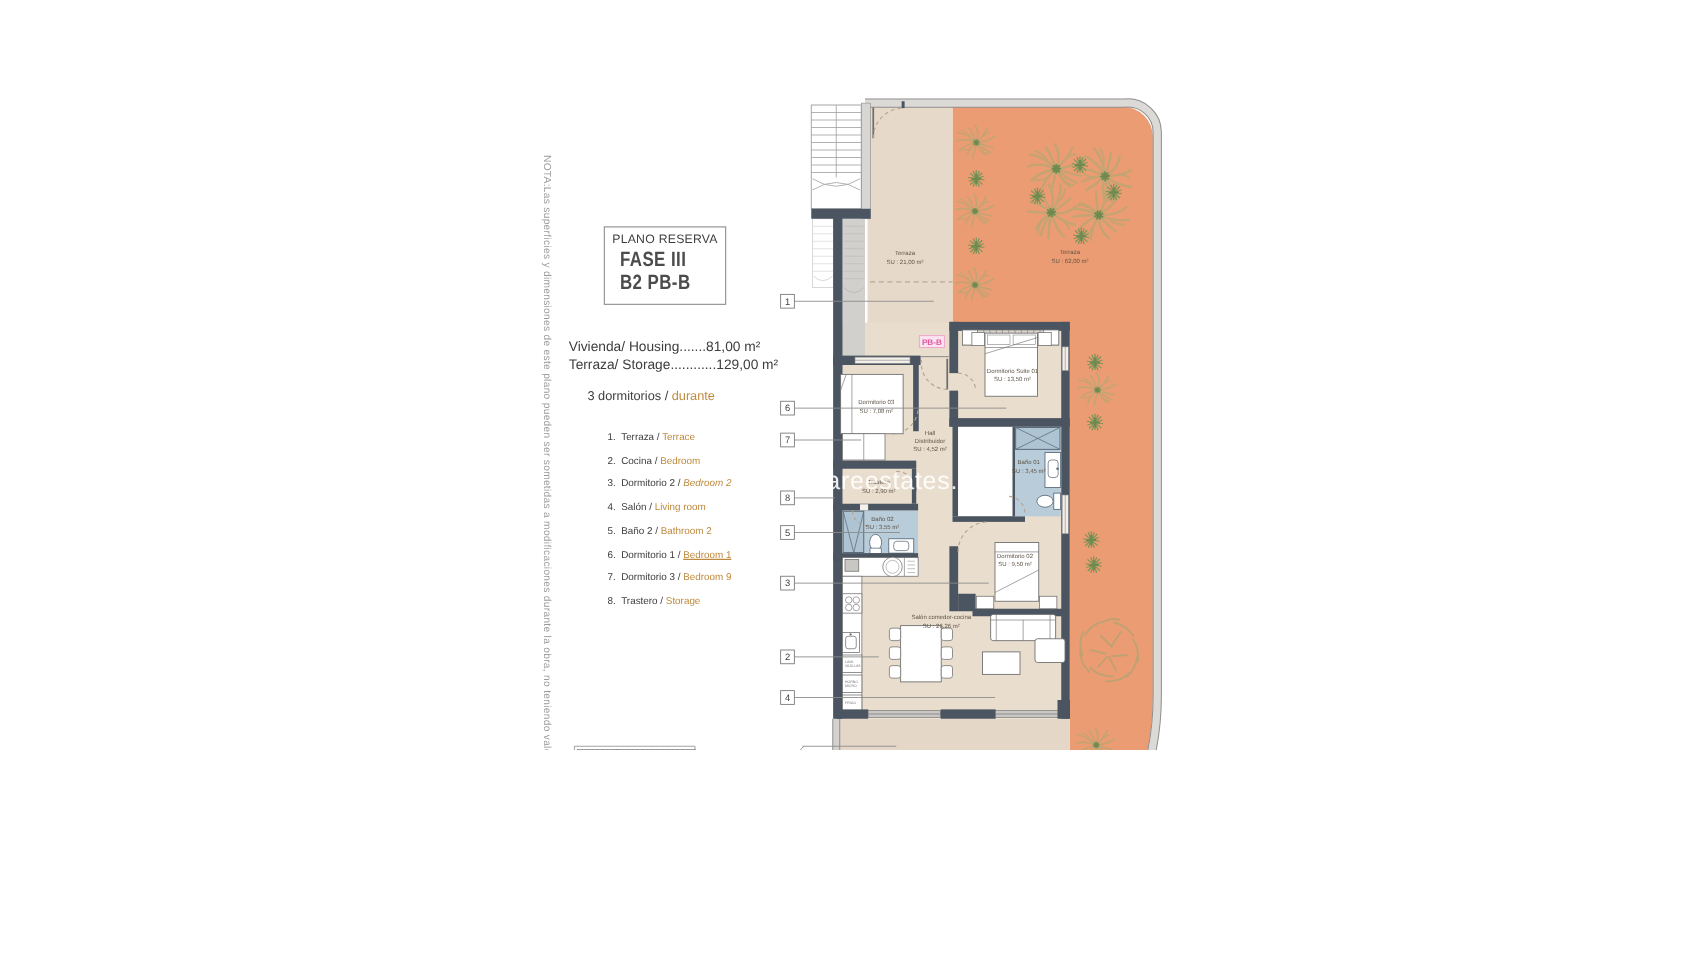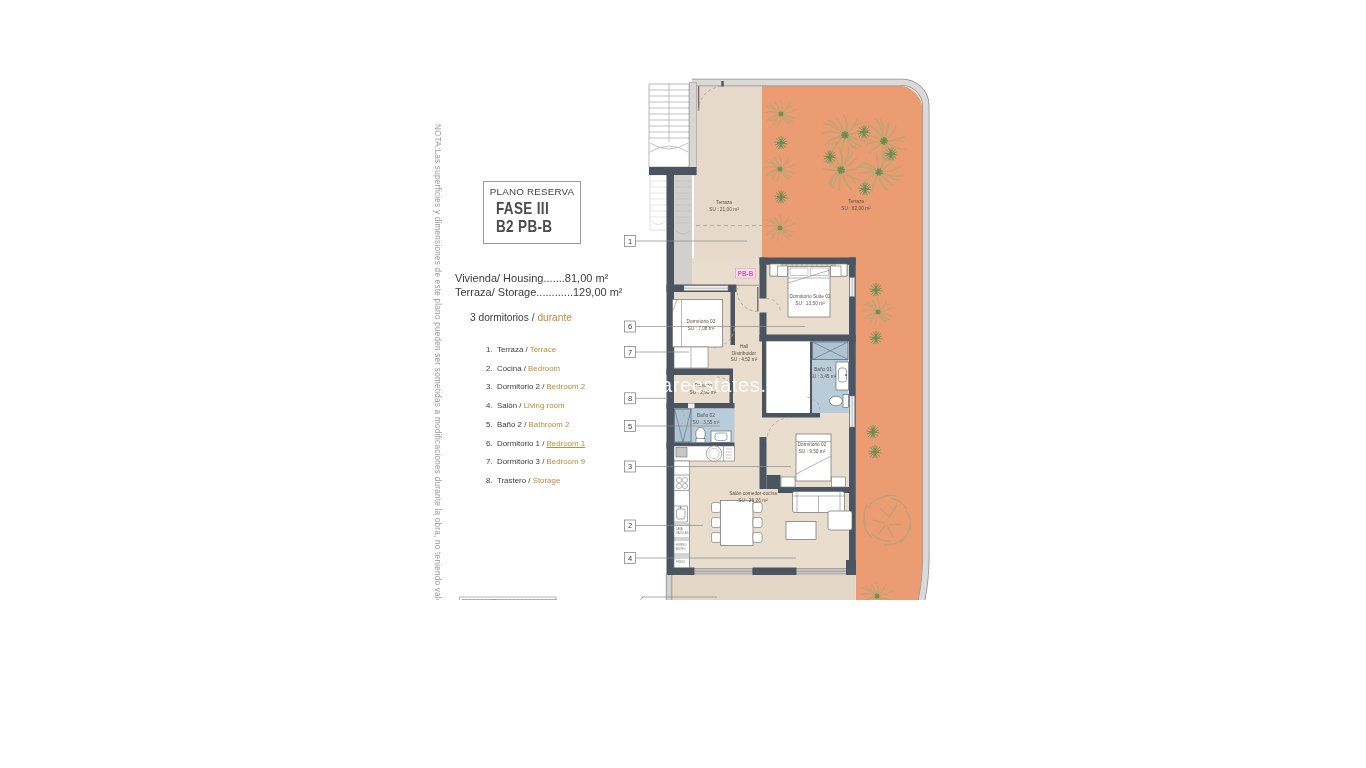--- a/index.html
+++ b/index.html
@@ -23,21 +23,21 @@
 
 <div class="abs" style="left:455px;top:271.5px;font-size:11px;color:#3d3d3d;">Vivienda/ Housing.......81,00 m²</div>
 
 <div class="abs" style="left:455px;top:285.5px;font-size:11px;color:#3d3d3d;">Terraza/ Storage............129,00 m²</div>
 
 <div class="abs" style="left:470px;top:312px;font-size:10.2px;color:#3d3d3d;">3 dormitorios / <span style="color:#bf8a3d;">durante</span></div>
 
 <div class="abs" style="left:486px;top:341px;font-size:7.9px;color:#3d3d3d;line-height:18.7px;">
   <div>1.&nbsp;&nbsp;Terraza / <span style="color:#bf8a3d;">Terrace</span></div>
   <div>2.&nbsp;&nbsp;Cocina / <span style="color:#bf8a3d;">Bedroom</span></div>
-  <div>3.&nbsp;&nbsp;Dormitorio 2 / <span style="color:#bf8a3d;">Bedroom 2</span></div>
+  <div>3.&nbsp;&nbsp;Dormitorio 2 / <span style="color:#bf8a3d;font-style:italic;">Bedroom 2</span></div>
   <div>4.&nbsp;&nbsp;Salón / <span style="color:#bf8a3d;">Living room</span></div>
   <div>5.&nbsp;&nbsp;Baño 2 / <span style="color:#bf8a3d;">Bathroom 2</span></div>
   <div>6.&nbsp;&nbsp;Dormitorio 1 / <span style="color:#bf8a3d;text-decoration:underline;">Bedroom 1</span></div>
   <div>7.&nbsp;&nbsp;Dormitorio 3 / <span style="color:#bf8a3d;">Bedroom 9</span></div>
   <div>8.&nbsp;&nbsp;Trastero / <span style="color:#bf8a3d;">Storage</span></div>
 </div>
 
 <svg class="abs" style="left:0;top:0;" width="1366" height="768" viewBox="0 0 1366 768">
 <defs>
   <g id="palmbig">

